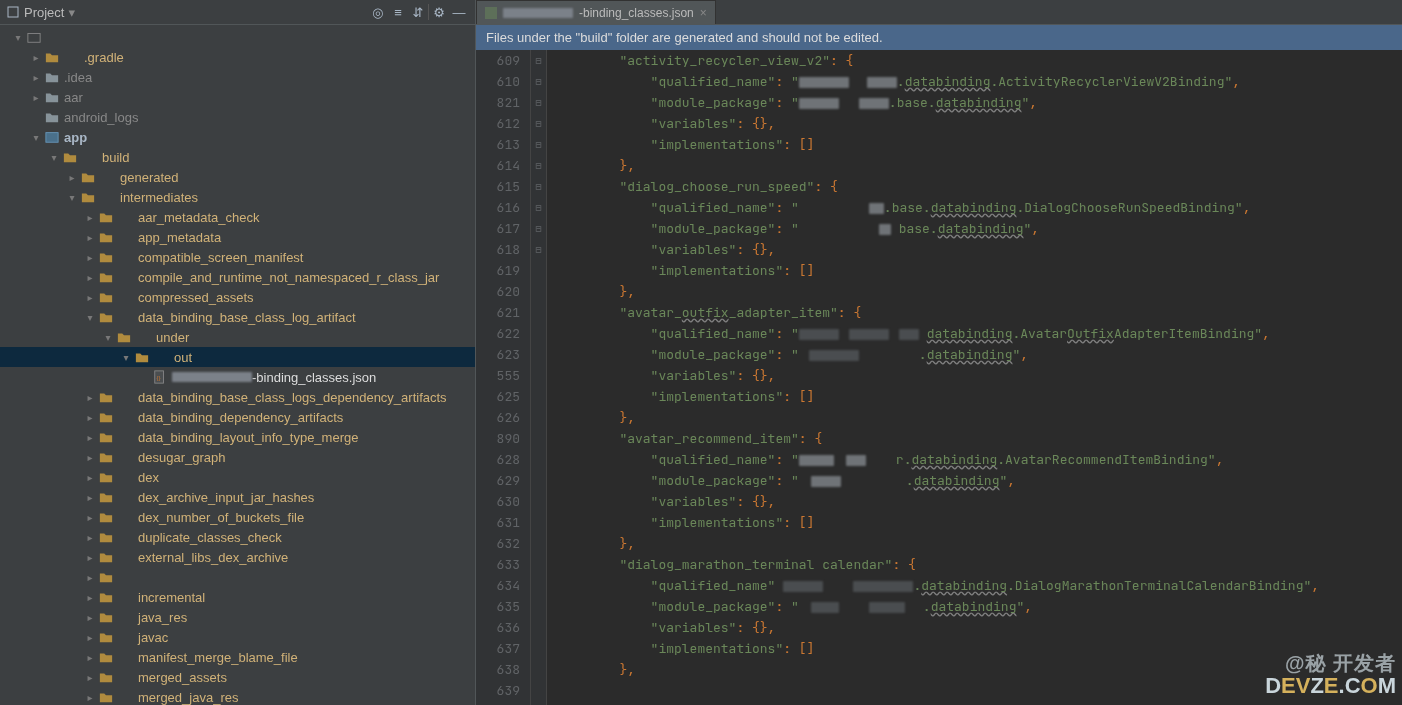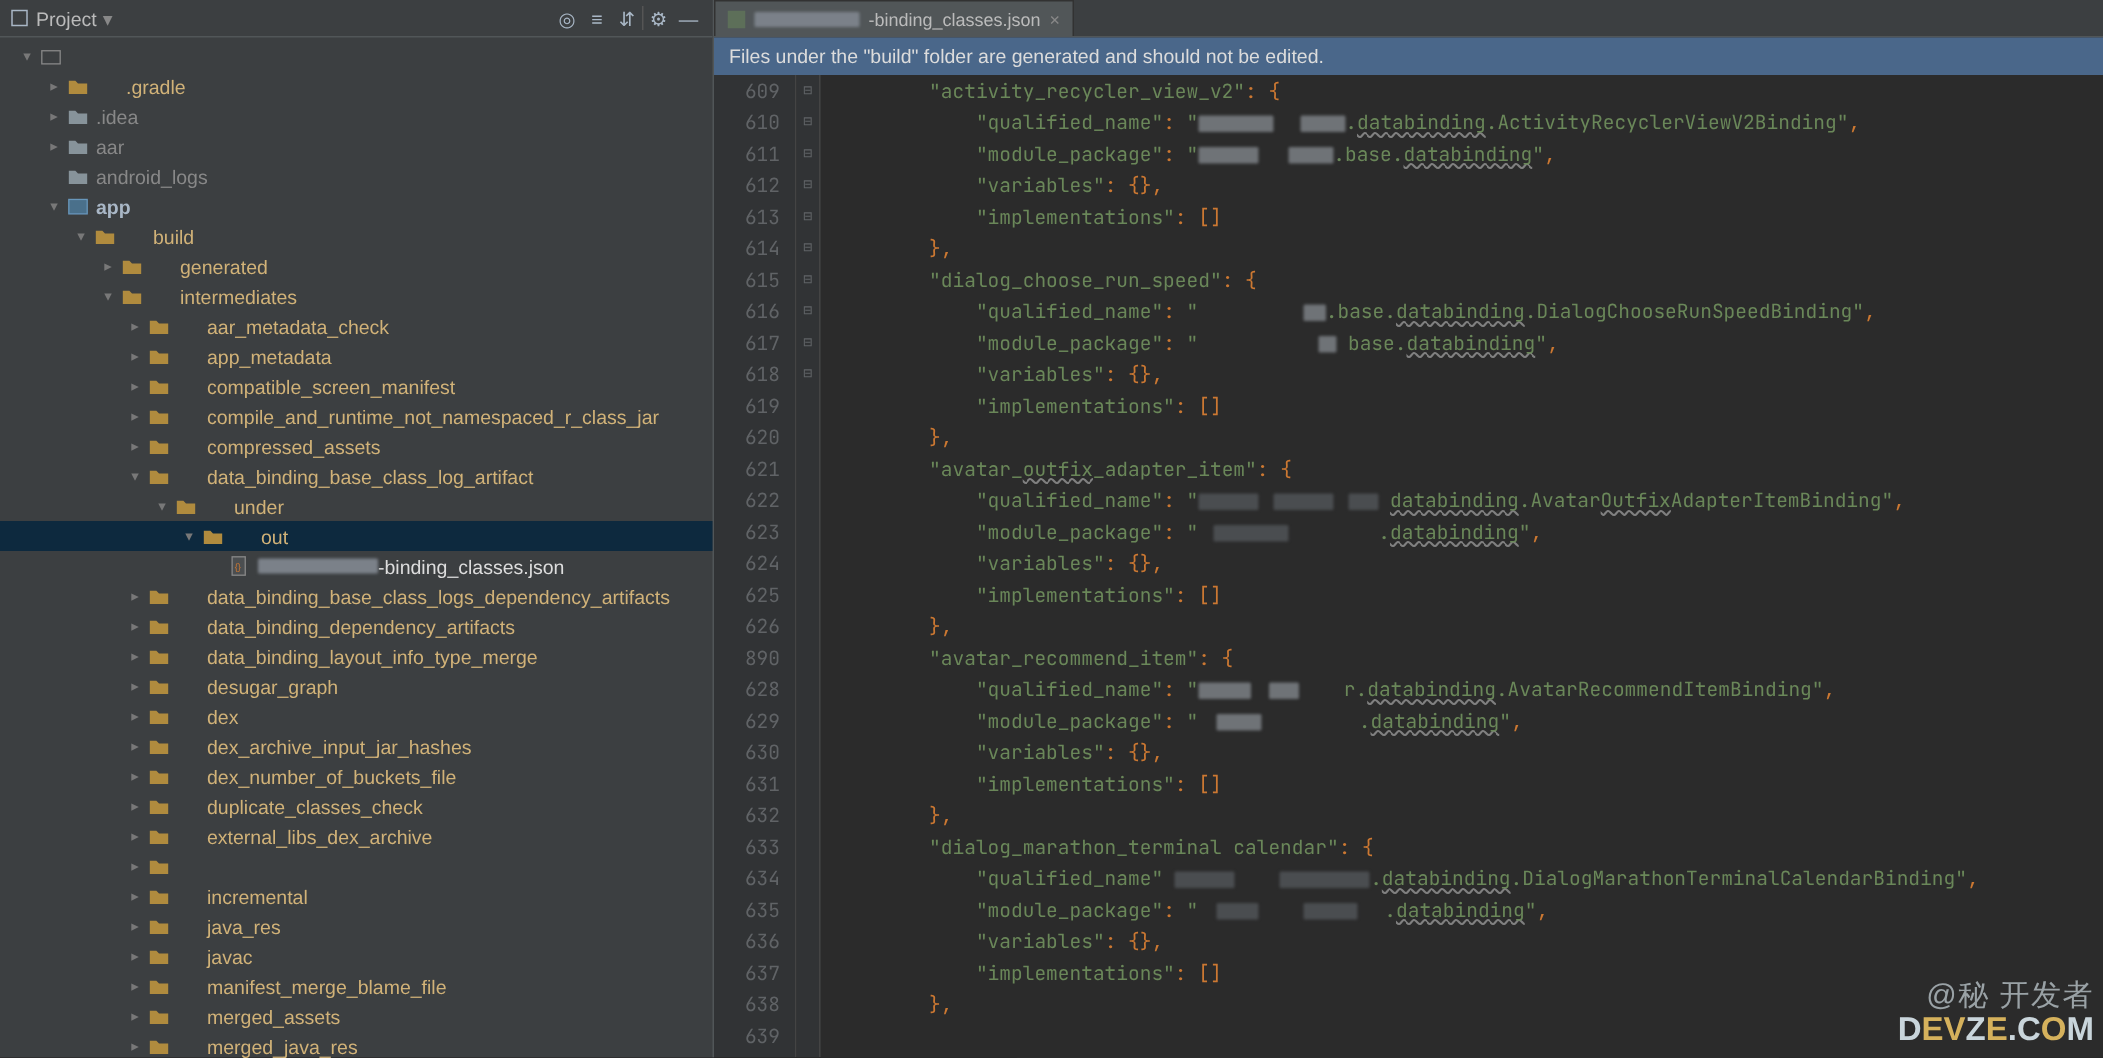--- a/index.html
+++ b/index.html
@@ -162,21 +162,21 @@
 }
 
 .watermark {
   position: absolute;
   right: 6px;
   bottom: 6px;
   text-align: right;
   pointer-events: none;
   z-index: 100;
 }
-.watermark .row1 { color: #c9d5db; font-size: 20px; font-weight: normal; opacity: 0.7; letter-spacing: 1px; }
+.watermark .row1 { color: #c9d5db; font-size: 20px; font-weight: bold; opacity: 0.7; letter-spacing: 1px; }
 .watermark .row2 { color: #d5b15c; font-size: 22px; font-weight: bold; margin-top: -4px; text-align: center; }
 .watermark .row2 .e { color: #c9d5db; }
 </style>
 </head>
 <body>
 
 <div class="top-row">
   <div class="left-panel">
     <div class="panel-header">
       <span class="title">
@@ -554,34 +554,34 @@
         <span class="close">×</span>
       </div>
     </div>
     <div class="warning-bar">
       <span>Files under the "build" folder are generated and should not be edited.</span>
     </div>
     <div class="editor-wrap">
       <div class="gutter" id="gutter">
           <div>609</div>
           <div>610</div>
-          <div>611</div>
+          <div>821</div>
           <div>612</div>
           <div>613</div>
           <div>614</div>
           <div>615</div>
           <div>616</div>
           <div>617</div>
           <div>618</div>
           <div>619</div>
           <div>620</div>
           <div>621</div>
           <div>622</div>
           <div>623</div>
-          <div>624</div>
+          <div>555</div>
           <div>625</div>
           <div>626</div>
           <div>890</div>
           <div>628</div>
           <div>629</div>
           <div>630</div>
           <div>631</div>
           <div>632</div>
           <div>633</div>
           <div>634</div>

